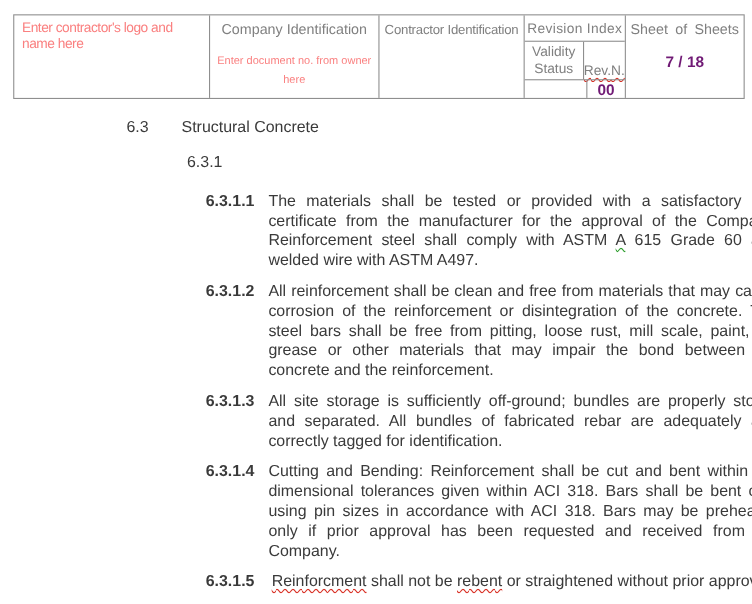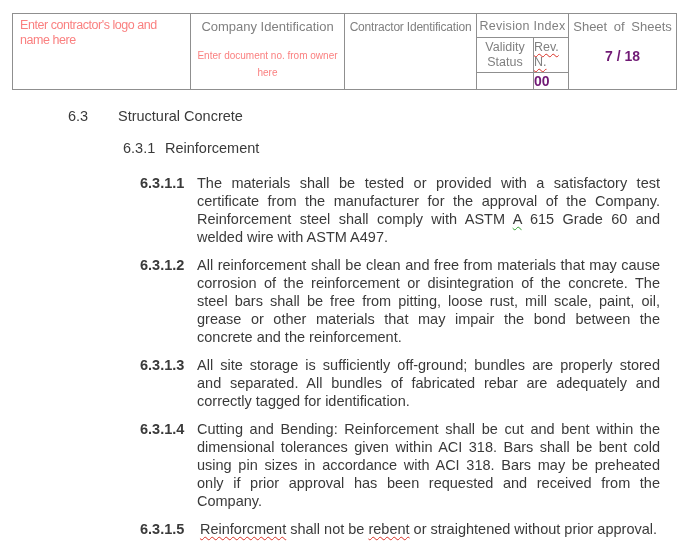--- a/index.html
+++ b/index.html
@@ -31,30 +31,30 @@
   .cell-company .title { margin-top:5px; font-size:13px; }
   .cell-company .ph { margin-top:13px; font-size:10px; line-height:17px; padding:0 4px; }
   .cell-contractor { width:132px; display:flex; flex-direction:column; align-items:center; text-align:center; }
   .cell-contractor .title { margin-top:6px; font-size:12px; letter-spacing:-0.2px; }
   .cell-contractor .ph { margin-top:17px; font-size:11px; line-height:13px; padding:0 6px; }
   .cell-revision { width:92px; display:flex; flex-direction:column; }
   .rev-title { height:24px; border-bottom:1px solid #8f8f8f; display:flex; align-items:center; justify-content:center; font-size:12.5px; letter-spacing:0.3px; }
   .rev-mid { flex:1; display:flex; }
   .rev-bot { height:17px; border-top:1px solid #8f8f8f; display:flex; }
   .sub-l { width:57px; border-right:1px solid #8f8f8f; display:flex; flex-direction:column; align-items:center; justify-content:center; text-align:center; font-size:12.5px; line-height:15px; }
-  .sub-r { flex:1; display:flex; flex-direction:column; align-items:flex-start; justify-content:center; text-align:center; font-size:12.5px; line-height:15px; }
+  .sub-r { flex:1; display:flex; flex-direction:row; align-items:flex-end; justify-content:center; text-align:center; font-size:12.5px; line-height:15px; }
   .wavy-red { text-decoration:underline; text-decoration-style:wavy; text-decoration-color:#d93025; text-decoration-thickness:1px; text-underline-offset:2px; }
   .wavy-green { text-decoration:underline; text-decoration-style:wavy; text-decoration-color:#2e9e2e; text-decoration-thickness:1px; text-underline-offset:2px; }
   .val-dark { color:#701a75; font-weight:bold; font-size:14px; }
   .cell-sheets { flex:1; display:flex; flex-direction:column; align-items:center; }
   .cell-sheets .title { margin-top:5px; font-size:13px; word-spacing:3px; }
   .cell-sheets .value { margin-top:14px; }
 
   
-  .content { position:absolute; left:0; top:107px; width:684px; font-size:14.5px; line-height:18px; color:#3a3a3a; }
+  .content { position:absolute; left:0; top:107px; width:684px; font-size:14.5px; line-height:18px; color:#3a3a3a;padding-left:47px; }
   .h-row { display:flex; }
   .h-section { margin-left:68px; }
   .h-section .num { flex:0 0 50px; }
   .h-subsection { margin-left:123px; margin-top:14px; }
   .h-subsection .num { flex:0 0 42px; }
   .clauses { margin-left:140px; width:520px; margin-top:17px; }
   .para { display:flex; margin-top:10px; }
   .para:first-child { margin-top:0; }
   .pnum { flex:0 0 57px;font-weight:bold; }
   .ptext { flex:1; text-align:justify; text-justify:inter-word; }
@@ -104,21 +104,20 @@
 
   <div class="content">
 
     <div class="h-row h-section">
       <span class="num">6.3</span>
       <span>Structural Concrete</span>
     </div>
 
     <div class="h-row h-subsection">
       <span class="num">6.3.1</span>
-      <span>Reinforcement</span>
     </div>
 
     <div class="clauses">
 
       <div class="para">
         <span class="pnum">6.3.1.1</span>
         <span class="ptext"><span>The materials shall be tested or provided with a satisfactory test certificate from the manufacturer for the approval of the Company. Reinforcement steel shall comply with ASTM </span><span class="wavy-green">A</span><span> 615 Grade 60 and welded wire with ASTM A497.</span></span>
       </div>
 
       <div class="para">

